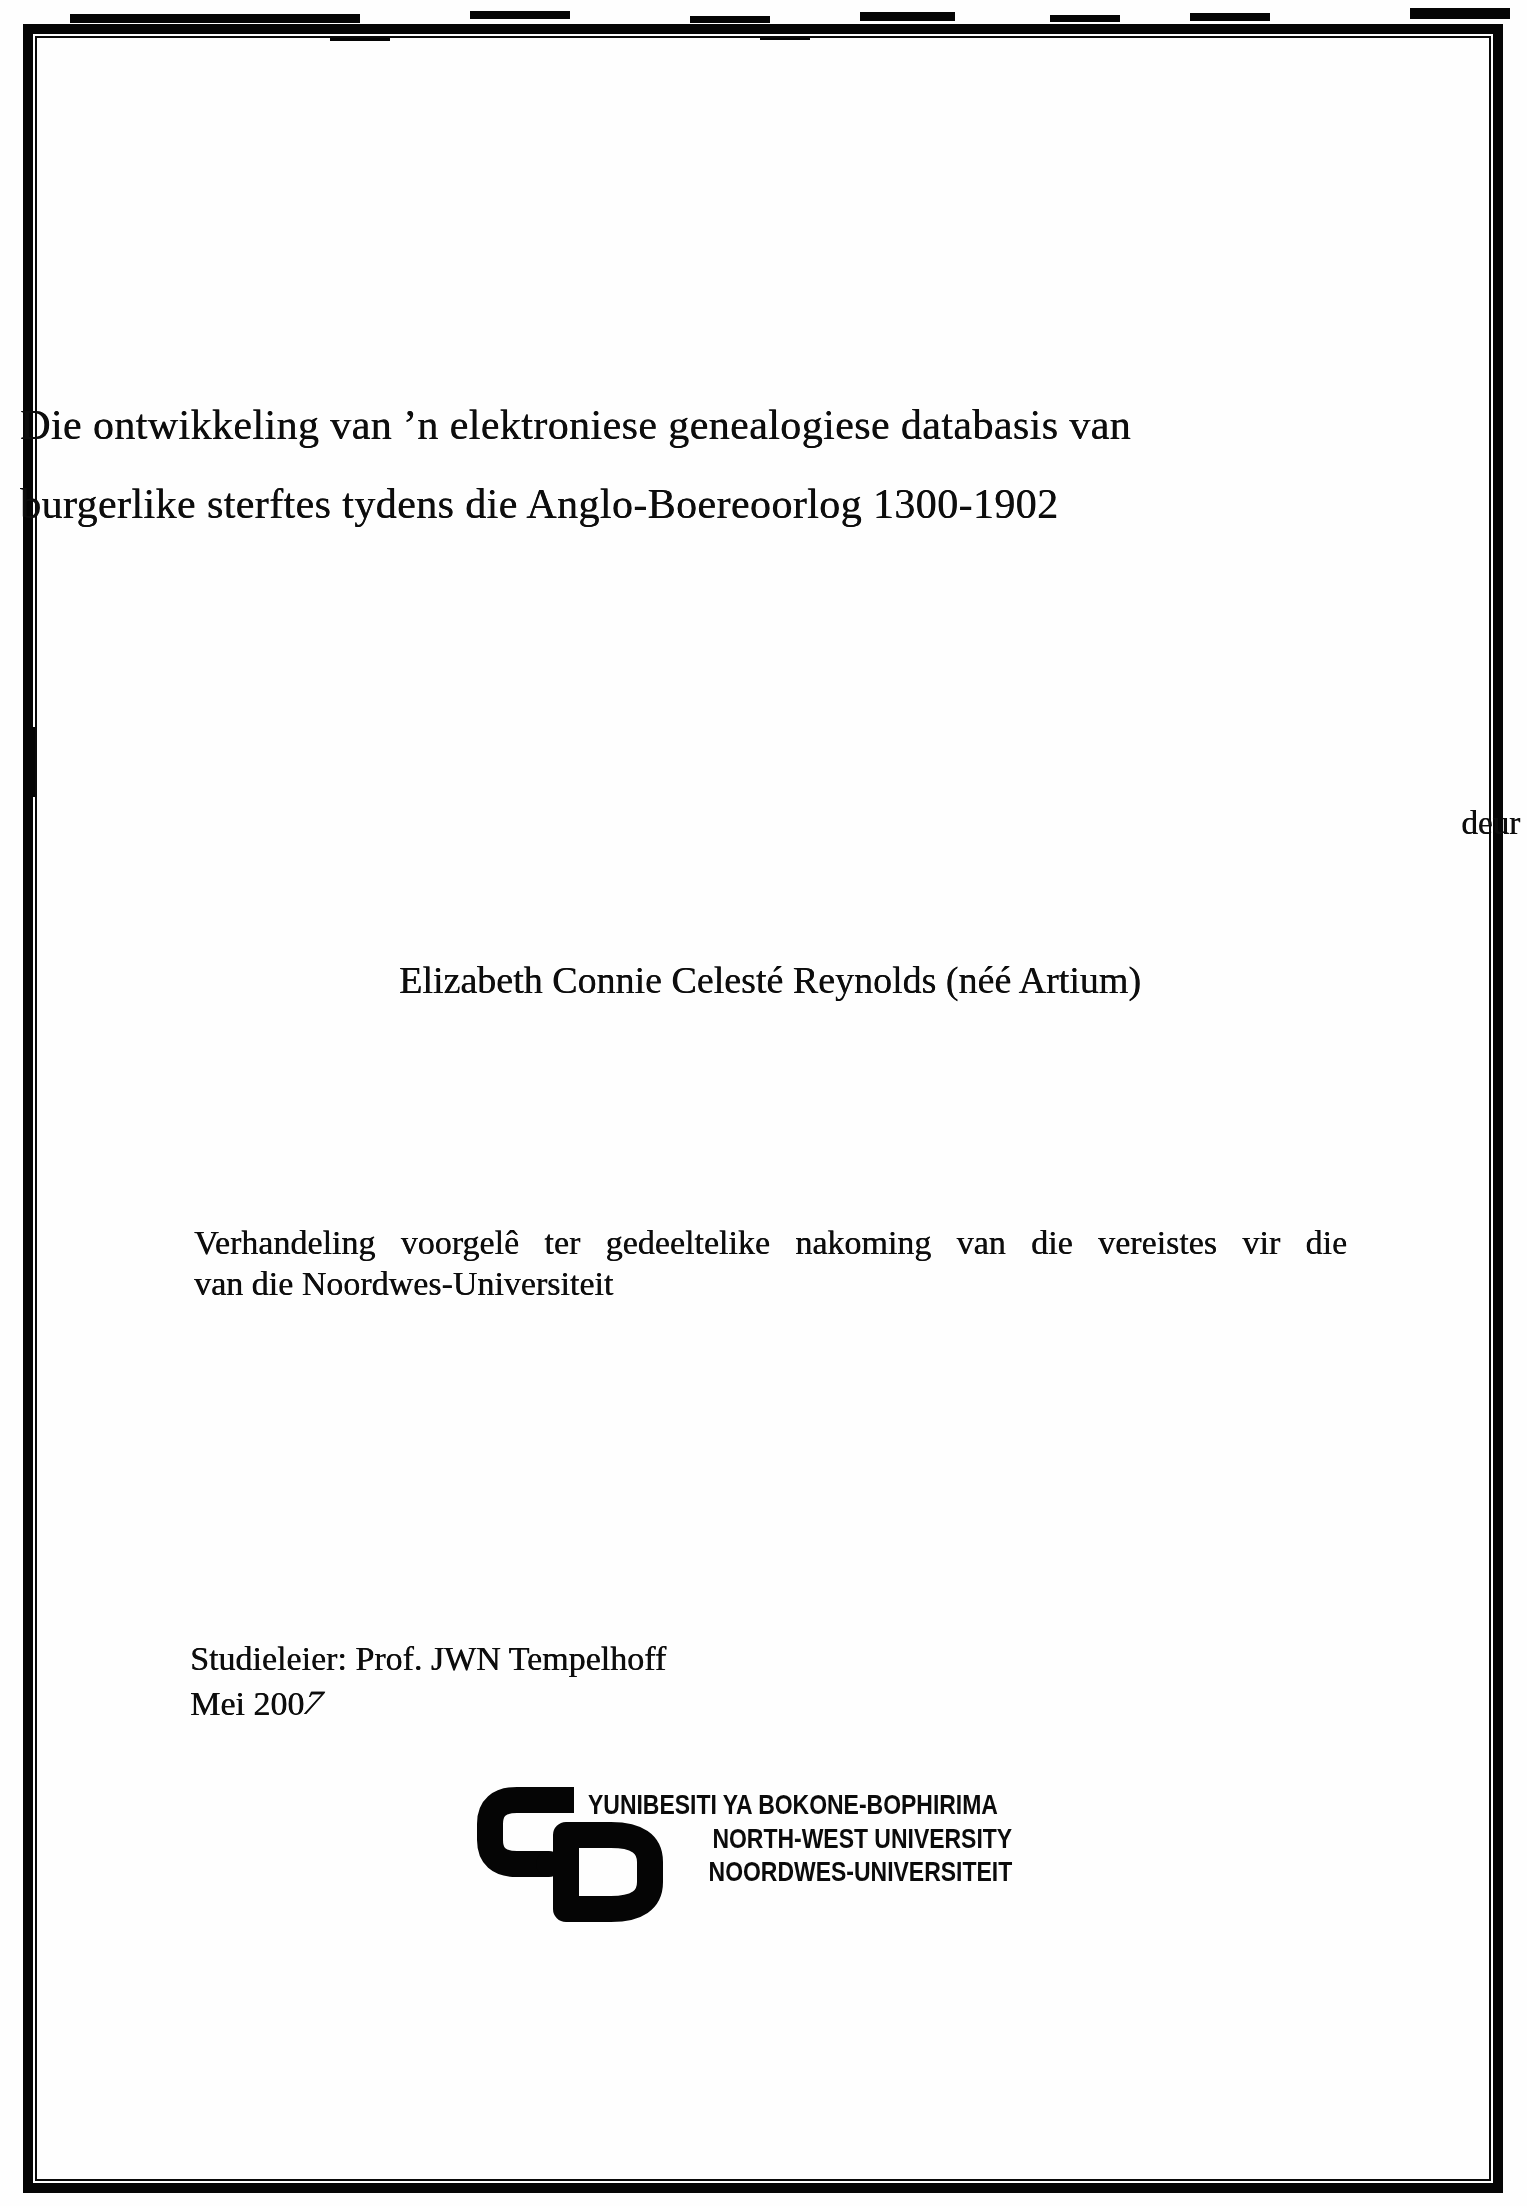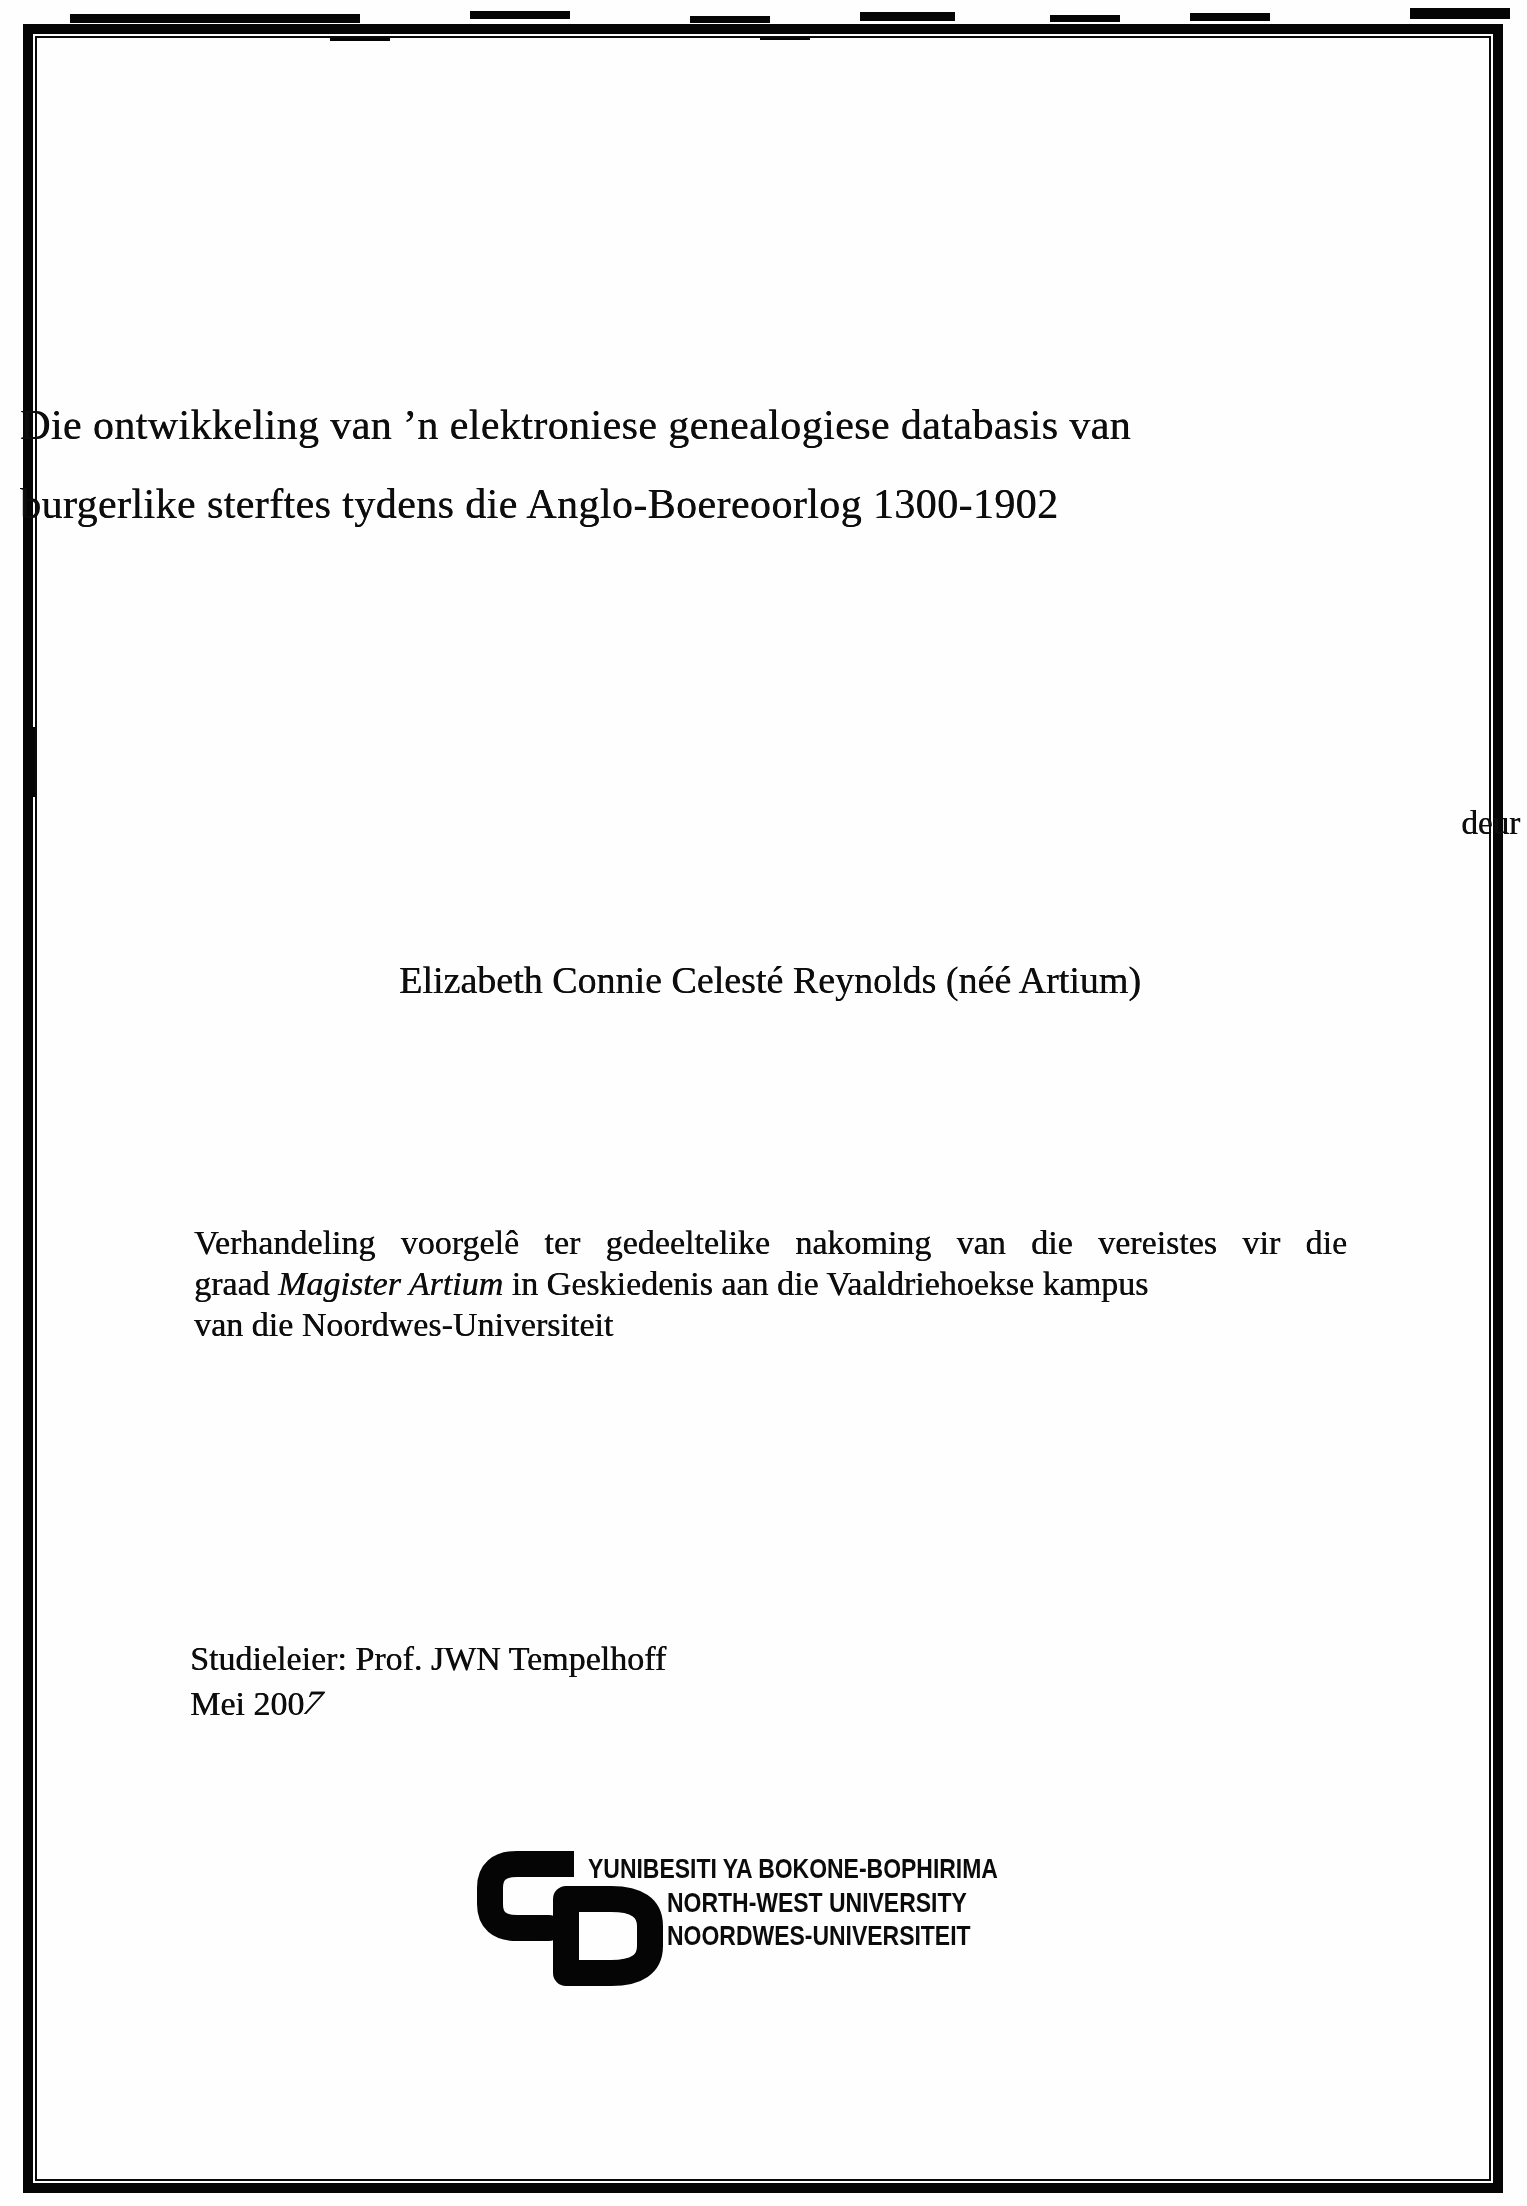--- a/index.html
+++ b/index.html
@@ -47,21 +47,21 @@
   }
   .statement .just { text-align:justify; text-align-last:justify; }
   .statement .ital { font-style:italic; }
   .supervisor-block {
     position:absolute; left:190px; top:1636px;
     font-size:34px; line-height:45px;
   }
   .date-seven { display:inline-block; transform:skewX(-22deg) translateY(-1px); }
 
   .logo {
-    position:absolute; left:477px; top:1851px; width:640px; height:140px;
+    position:absolute; left:477px; top:1787px; width:640px; height:140px;text-align:right;
   }
   .logo-mark { position:absolute; left:0; top:0; }
   .logo-text {
     position:absolute; left:190px; top:1px;
     font-family:"Liberation Sans", sans-serif;
     font-weight:700; font-size:28px; line-height:33.5px;
     color:#0b0b0b; white-space:nowrap;
   }
   .logo-text .line { display:block; transform:scaleX(0.82); transform-origin:0 0; }
   .logo-text .line-1 { margin-left:-79px; }
@@ -90,21 +90,20 @@
     <div>Die ontwikkeling van ’n elektroniese genealogiese databasis van</div>
     <div>burgerlike sterftes tydens die Anglo-Boereoorlog 1300-1902</div>
   </div>
 
   <div class="byline serif">deur</div>
 
   <div class="author serif">Elizabeth Connie Celesté Reynolds (néé Artium)</div>
 
   <div class="statement serif">
     <div class="just">Verhandeling voorgelê ter gedeeltelike nakoming van die vereistes vir die</div>
-    <div><span>graad </span><span class="ital">Magister Artium</span><span> in Geskiedenis aan die Vaaldriehoekse kampus</span></div>
     <div>van die Noordwes-Universiteit</div>
   </div>
 
   <div class="supervisor-block serif">
     <div>Studieleier: Prof. JWN Tempelhoff</div>
     <div><span>Mei 200</span><span class="date-seven">7</span></div>
   </div>
 
   <div class="logo">
     <span class="logo-mark">

